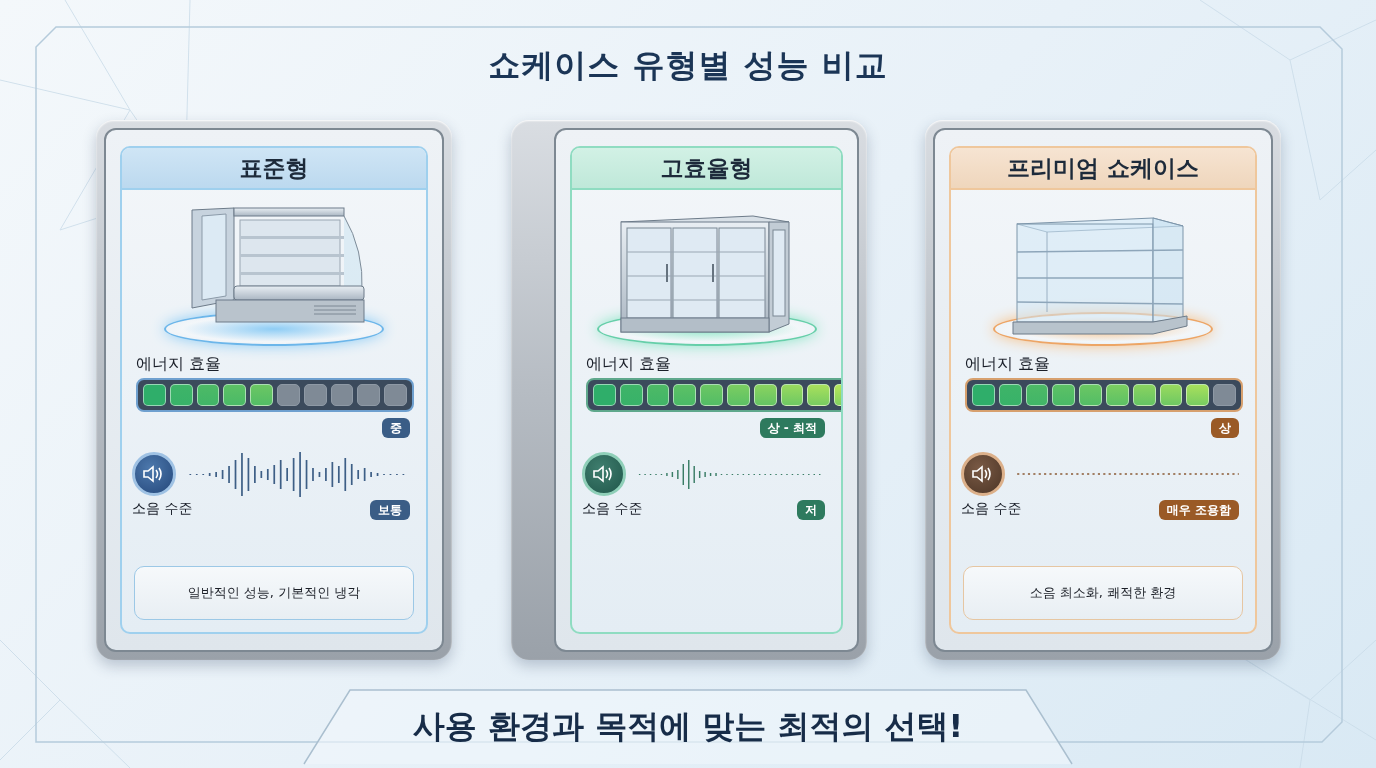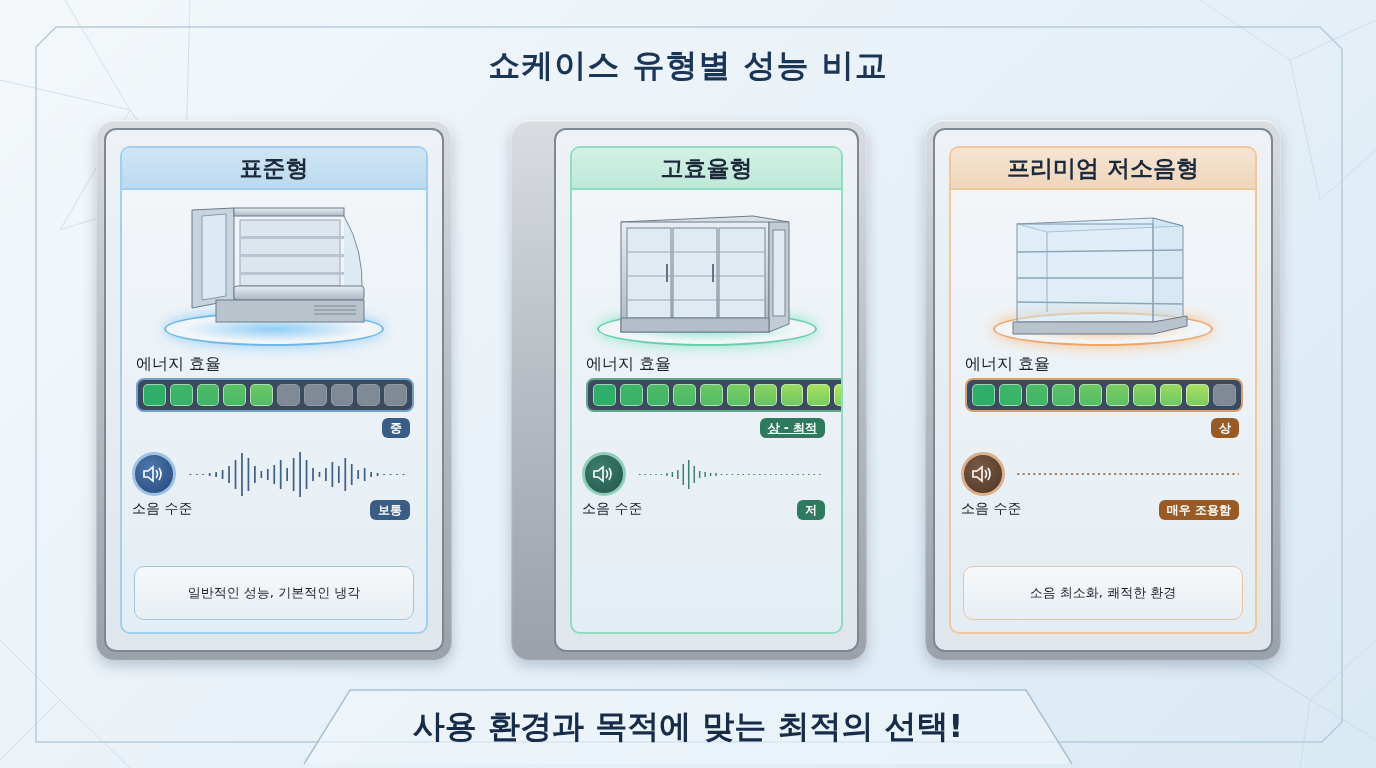--- a/index.html
+++ b/index.html
@@ -278,21 +278,21 @@
           <div class="seg" style="background: linear-gradient(rgb(62, 180, 104), rgb(56, 178, 105));"></div>
           <div class="seg" style="background: linear-gradient(rgb(77, 186, 102), rgb(65, 181, 104));"></div>
           <div class="seg" style="background: linear-gradient(rgb(92, 193, 101), rgb(74, 185, 103));"></div>
           <div class="seg" style="background: linear-gradient(rgb(107, 199, 99), rgb(83, 189, 102));"></div>
           <div class="seg" style="background: linear-gradient(rgb(123, 205, 97), rgb(92, 193, 101));"></div>
           <div class="seg" style="background: linear-gradient(rgb(138, 211, 95), rgb(101, 196, 100));"></div>
           <div class="seg" style="background: linear-gradient(rgb(153, 218, 94), rgb(110, 200, 99));"></div>
           <div class="seg" style="background: linear-gradient(rgb(168, 224, 92), rgb(120, 204, 97));"></div>
           <div class="seg" style="background: linear-gradient(rgb(183, 230, 90), rgb(129, 208, 96));"></div>
         </div>
-      <div class="badge" style="top:270px;text-decoration:underline;">상 - 최적</div>
+      <div class="badge" style="top:270px;">상 - 최적</div>
       <div class="noise-row" style="top:302px;">
         <div class="speaker">
           <svg width="24" height="20" viewBox="0 0 24 20">
               <path d="M2 7 H6 L11 3 V17 L6 13 H2 Z" fill="none" stroke="#fff" stroke-width="1.6"></path>
               <path d="M14 6 Q17 10 14 14" fill="none" stroke="#fff" stroke-width="1.6"></path>
               <path d="M17 4 Q21 10 17 16" fill="none" stroke="#fff" stroke-width="1.6"></path>
             </svg>
         </div>
         <svg class="wave" viewBox="0 0 210 48" preserveAspectRatio="none">
           <g stroke="#3a7d66" stroke-width="1.6">
@@ -335,21 +335,21 @@
       </div>
       <div class="section-label" style="left:10px; top:352px; font-size:14px;">소음 수준</div>
       <div class="badge" style="top:352px;">저</div>
     </div>
   </div>
 </div>
 
 <div class="card premium">
   <div class="card-inner-frame">
     <div class="card-panel">
-      <div class="card-header">프리미엄 저소음형</div>
+      <div class="card-header">프리미엄 쇼케이스</div>
       <div class="product">
         <div class="pedestal"></div>
         <svg width="200" height="140" viewBox="0 0 200 140">
           <path d="M14 24 L150 18 L180 26 L44 32 Z" fill="rgba(215,235,248,0.7)" stroke="#7d95aa"></path>
           <rect x="14" y="24" width="136" height="98" fill="rgba(210,232,246,0.55)" stroke="#7d95aa"></rect>
           <path d="M150 18 L180 26 L180 118 L150 122 Z" fill="rgba(200,225,242,0.6)" stroke="#7d95aa"></path>
           <line x1="44" y1="32" x2="44" y2="112" stroke="#9ab0c3"></line>
           <g stroke="#8ea6ba" stroke-width="1.5">
               <line x1="14" y1="52" x2="180" y2="50"></line>
               <line x1="14" y1="78" x2="180" y2="78"></line>

